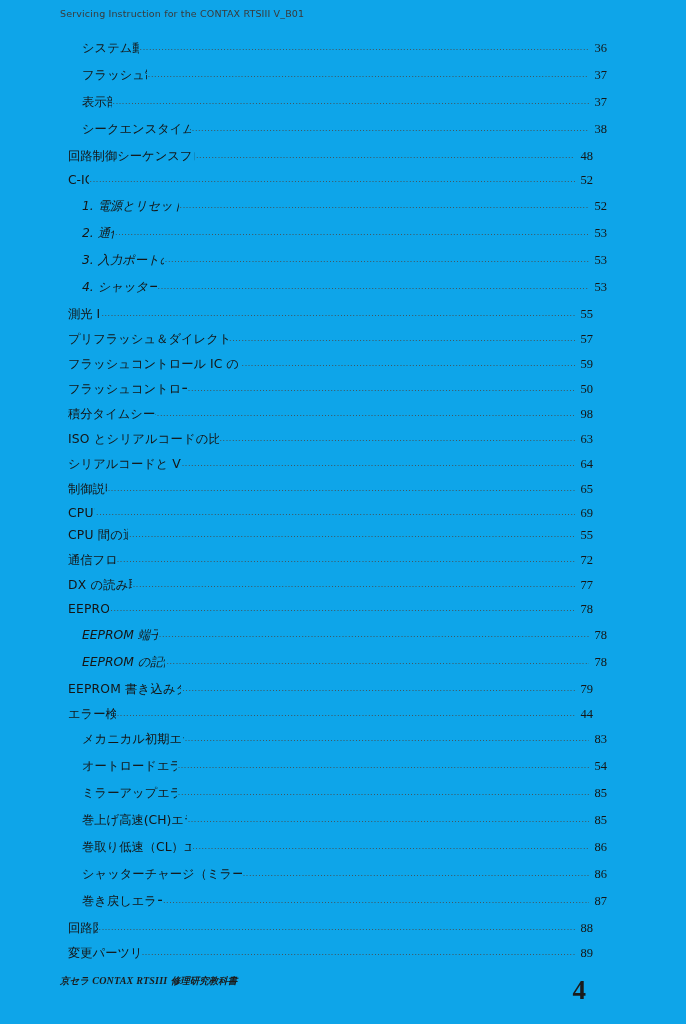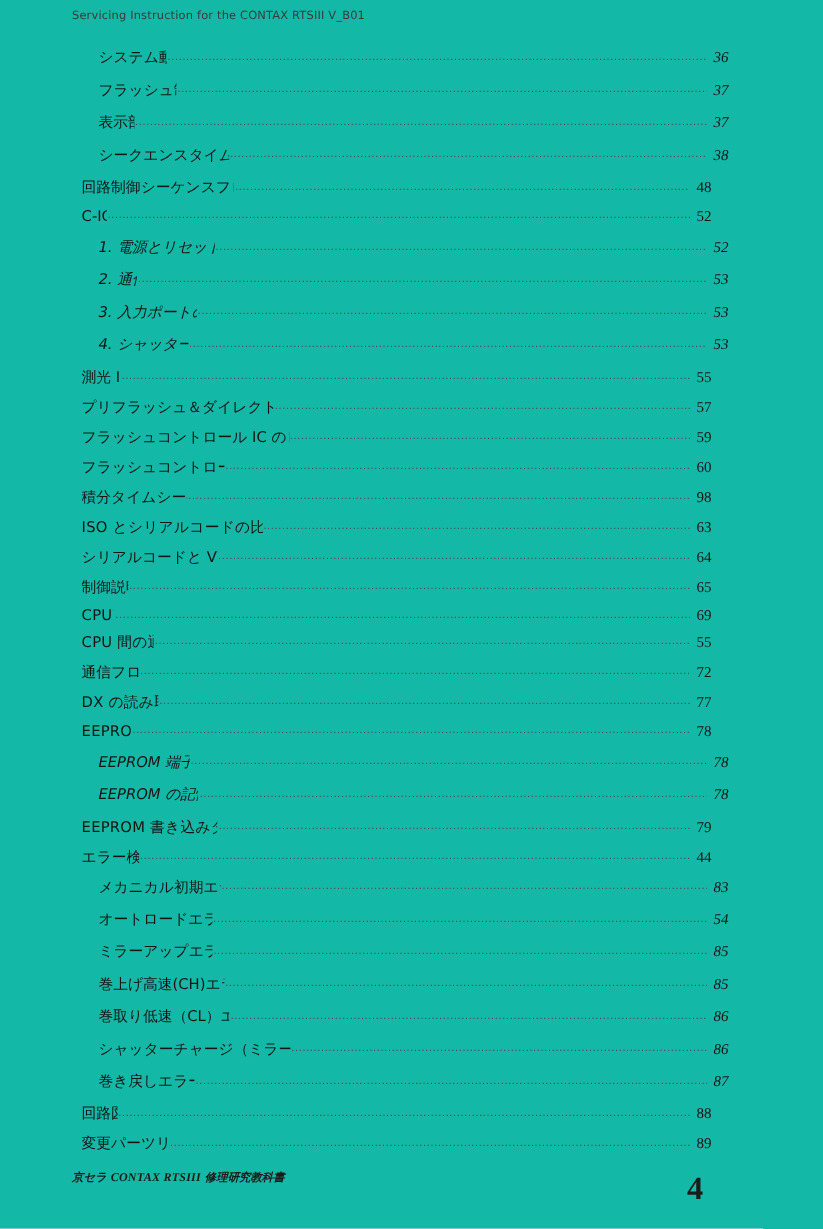--- a/index.html
+++ b/index.html
@@ -7,21 +7,21 @@
     padding: 0;
     background: #ffffff;
   }
   body {
     font-family: "Liberation Sans", sans-serif;
   }
   .page {
     position: relative;
     width: 686px;
     height: 1024px;
-    background: #14b8a6;
+    background: #0ea5e9;
     overflow: hidden;
     color: #1b1b1b;
   }
 
   
   .doc-header {
     position: absolute;
     top: 8px;
     left: 60px;
     right: 60px;
@@ -86,21 +86,20 @@
   
   .lvl2 {
     padding-left: 22px;
     height: 27px;
   }
   .lvl2 .toc-title {
     font-family: "DejaVu Sans", sans-serif;
     font-size: 12.3px;
   }
   .lvl2 .toc-page {
-    font-style: italic;
   }
 
   
   .lvl2.ital .toc-title {
     font-style: italic;
   }
 
   
   .tight {
     height: 21px;
@@ -234,21 +233,21 @@
 
     <div class="toc-entry lvl1">
       <span class="toc-title">フラッシュコントロール IC のピン配列と端子について</span>
       <span class="toc-leader"></span>
       <span class="toc-page">59</span>
     </div>
 
     <div class="toc-entry lvl1">
       <span class="toc-title">フラッシュコントロール IC 回路</span>
       <span class="toc-leader"></span>
-      <span class="toc-page">60</span>
+      <span class="toc-page">50</span>
     </div>
 
     <div class="toc-entry lvl1">
       <span class="toc-title">積分タイムシーケンス</span>
       <span class="toc-leader"></span>
       <span class="toc-page">98</span>
     </div>
 
     <div class="toc-entry lvl1">
       <span class="toc-title sc">ISO とシリアルコードの比較と AMP ゲイン</span>

